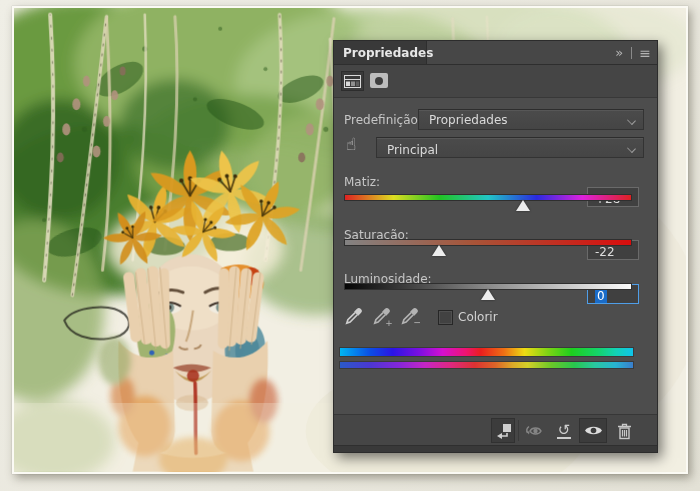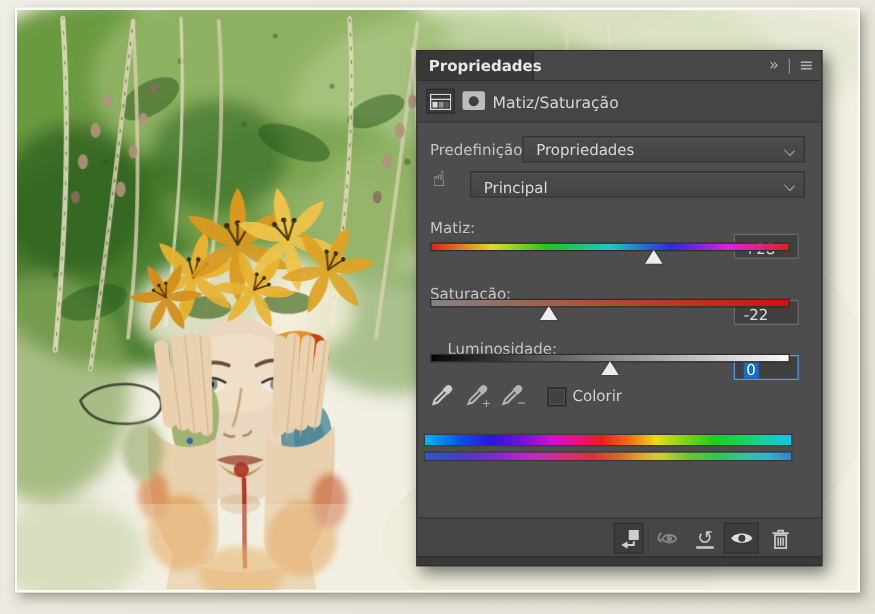--- a/index.html
+++ b/index.html
@@ -303,21 +303,20 @@
           <rect x="0.5" y="0.5" width="16" height="12" fill="none" stroke="#d9d9d9"></rect>
           <line x1="0.5" y1="4.5" x2="16.5" y2="4.5" stroke="#d9d9d9"></line>
           <rect x="2" y="6.5" width="4" height="4.5" fill="#d9d9d9"></rect>
           <rect x="7" y="6.5" width="4" height="4.5" fill="#8f8f8f"></rect>
           <rect x="12" y="6.5" width="3" height="4.5" fill="#5e5e5e"></rect>
         </svg>
       </div>
       <div class="mask-thumb">
           <i></i>
         </div>
-      <div class="adj-title">Matiz/Saturação</div>
     </div>
 
     <div class="lbl" style="left:10px;top:72px;">Predefinição:</div>
     <div class="dd" style="left:84px;top:68px;width:226px;">
       <span>Propriedades</span>
       <span class="chev"></span>
     </div>
 
     <div class="hand">☝</div>
     <div class="dd" style="left:42px;top:96px;width:268px;align-items:flex-end;">
@@ -336,21 +335,21 @@
 
     <div class="lbl" style="left:10px;top:187px;">Saturação:</div>
     <div class="valbox" style="left:253px;top:183px;">
       <span>-22</span>
     </div>
     <div class="trackwrap" style="top:198px;">
       <div class="track track-sat"></div>
       <div class="thumb" style="left:33%"></div>
     </div>
 
-    <div class="lbl" style="left:24px;top:231px;">Luminosidade:</div>
+    <div class="lbl" style="left:10px;top:231px;">Luminosidade:</div>
     <div class="valbox focus" style="left:253px;top:227px;">
       <span class="sel">0</span>
     </div>
     <div class="trackwrap" style="top:242px;">
       <div class="track track-lum"></div>
       <div class="thumb" style="left:50%"></div>
     </div>
 
     <div class="dropper" style="left:10px;top:266px;">
       <svg width="20" height="20" viewBox="0 0 18 18">

